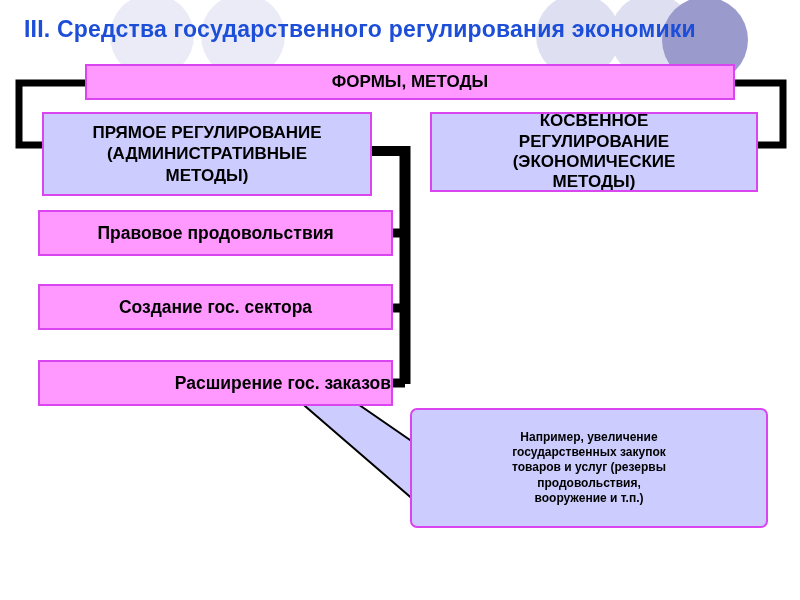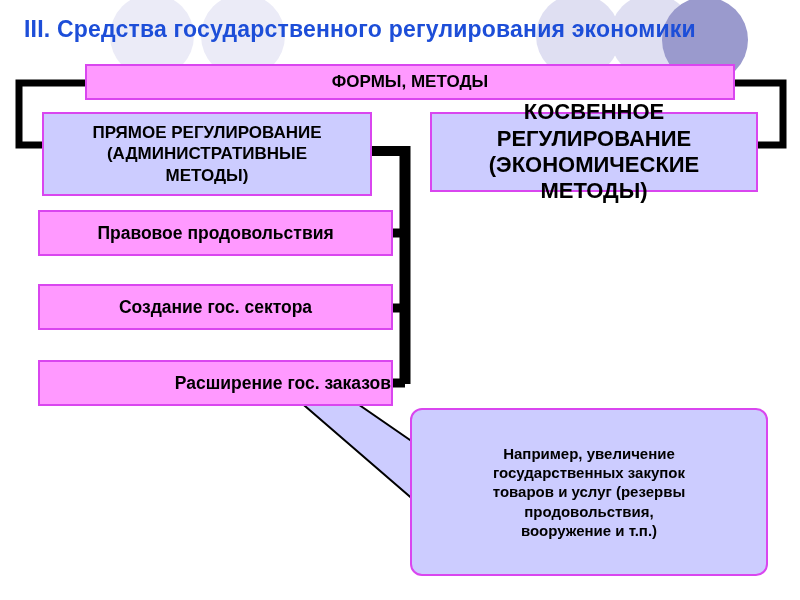--- a/index.html
+++ b/index.html
@@ -22,28 +22,28 @@
   .box{
     position:absolute;box-sizing:border-box;border:2px solid #d946ef;
     display:flex;align-items:center;justify-content:center;
     text-align:center;font-weight:bold;color:#000;
   }
   .pink{background:var(--pink);}
   .lav{background:var(--lavender);}
   .pre{white-space:pre-line;}
   .box-forms{left:85px;top:64px;width:650px;height:36px;font-size:17px;}
   .box-direct{left:42px;top:112px;width:330px;height:84px;font-size:17px;line-height:1.25;justify-content:center;}
-  .box-indirect{left:430px;top:112px;width:328px;height:80px;font-size:22px;line-height:1.2;}
+  .box-indirect{left:430px;top:112px;width:328px;height:80px;font-size:17px;line-height:1.2;}
   .item{left:38px;width:355px;height:46px;font-size:17.5px;}
   .item-1{top:210px;}
   .item-2{top:284px;}
   .item-3{top:360px;justify-content:flex-end;}
   .callout{
-    left:410px;top:408px;width:358px;height:168px;
-    border-radius:12px;font-size:15px;line-height:1.28;
+    left:410px;top:408px;width:358px;height:120px;
+    border-radius:7px;font-size:12px;line-height:1.28;
   }
   
   .c-light{fill:var(--circle_light);}
   .c-mid{fill:var(--circle_mid);}
   .c-dark{fill:var(--circle_dark);}
   .connector{stroke:var(--connector);fill:none;}
   .tail{fill:var(--lavender);stroke:var(--connector);stroke-width:2;}
 </style>
 </head>
 <body>

